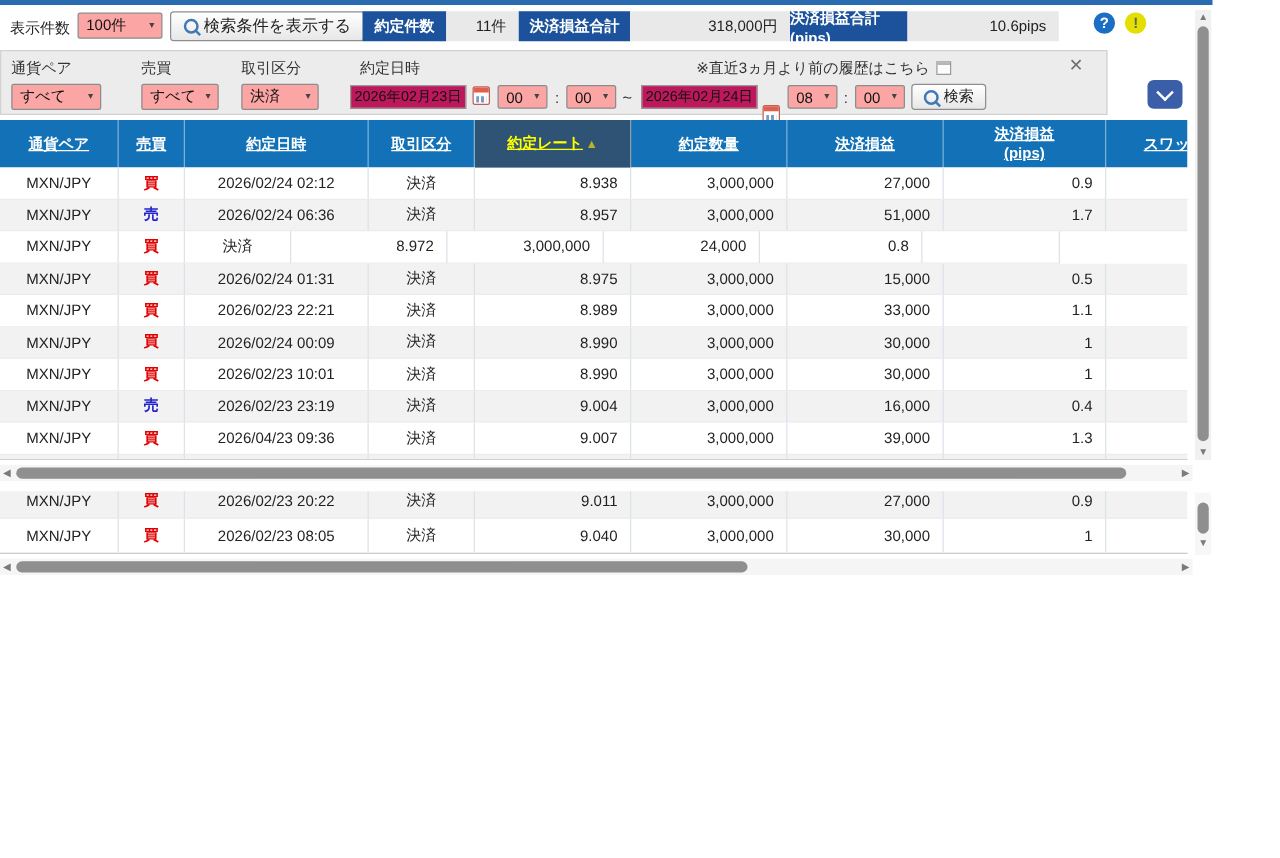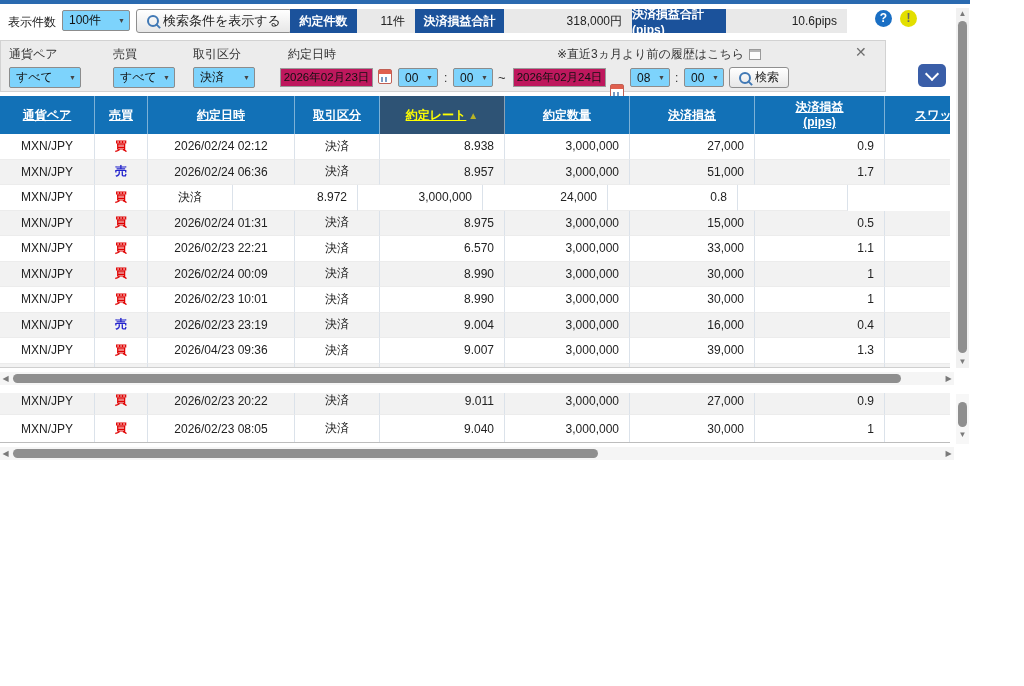--- a/index.html
+++ b/index.html
@@ -5,21 +5,21 @@
   html,body{margin:0;padding:0;background:#fff;}
   .screen{position:relative;width:1024px;height:686px;background:#fff;overflow:hidden;
           font-family:"Liberation Sans","DejaVu Sans",sans-serif;color:#222;}
   .abs{position:absolute;box-sizing:border-box;}
 
   
   .top-strip{left:0;top:0;width:970px;height:4px;background:#2a6ab0;}
 
   
   .tb-label{font-size:12px;color:#222;line-height:20px;}
-  .fselect{height:21px;background:#7dd3fc;border:1px solid #8c8c8c;border-radius:2px;font-size:12px;
+  .fselect{height:21px;background:#fca5a5;border:1px solid #8c8c8c;border-radius:2px;font-size:12px;
            display:flex;align-items:center;justify-content:space-between;padding:0 4px 0 6px;color:#111;cursor:default;}
   .sel-arrow{font-size:7px;color:#444;margin-left:4px;}
   .btn{display:flex;align-items:center;justify-content:center;gap:4px;border:1px solid #8f8f8f;border-radius:3px;
        background:linear-gradient(#ffffff,#e7e7e7);color:#222;cursor:default;}
   .btn-toggle{left:136px;top:9px;height:24px;padding:0 10px;font-size:13px;}
   .mag{width:8px;height:8px;border:2px solid #4179b5;border-radius:50%;position:relative;display:inline-block;flex:0 0 auto;}
   .mag::after{content:"";position:absolute;width:6px;height:2px;background:#4179b5;bottom:-2px;right:-4px;transform:rotate(45deg);}
 
   .stats{left:290px;top:9px;height:24px;display:flex;align-items:stretch;}
   .stat-badge{background:#1b529b;color:#fff;font-weight:bold;font-size:12px;display:flex;align-items:center;justify-content:center;}
@@ -259,21 +259,21 @@
           <div class="td right" style="width: 125px;">3,000,000</div>
           <div class="td right" style="width: 125px;">15,000</div>
           <div class="td right" style="width: 130px;">0.5</div>
           <div class="td right" style="width: 110px;"></div>
         </div>
         <div class="tr">
           <div class="td center" style="width: 95px;">MXN/JPY</div>
           <div class="td center buy" style="width: 53px;">買</div>
           <div class="td center" style="width: 147px;">2026/02/23 22:21</div>
           <div class="td center" style="width: 85px;">決済</div>
-          <div class="td right" style="width: 125px;">6.570</div>
+          <div class="td right" style="width: 125px;">8.989</div>
           <div class="td right" style="width: 125px;">3,000,000</div>
           <div class="td right" style="width: 125px;">33,000</div>
           <div class="td right" style="width: 130px;">1.1</div>
           <div class="td right" style="width: 110px;"></div>
         </div>
         <div class="tr alt">
           <div class="td center" style="width: 95px;">MXN/JPY</div>
           <div class="td center buy" style="width: 53px;">買</div>
           <div class="td center" style="width: 147px;">2026/02/24 00:09</div>
           <div class="td center" style="width: 85px;">決済</div>

